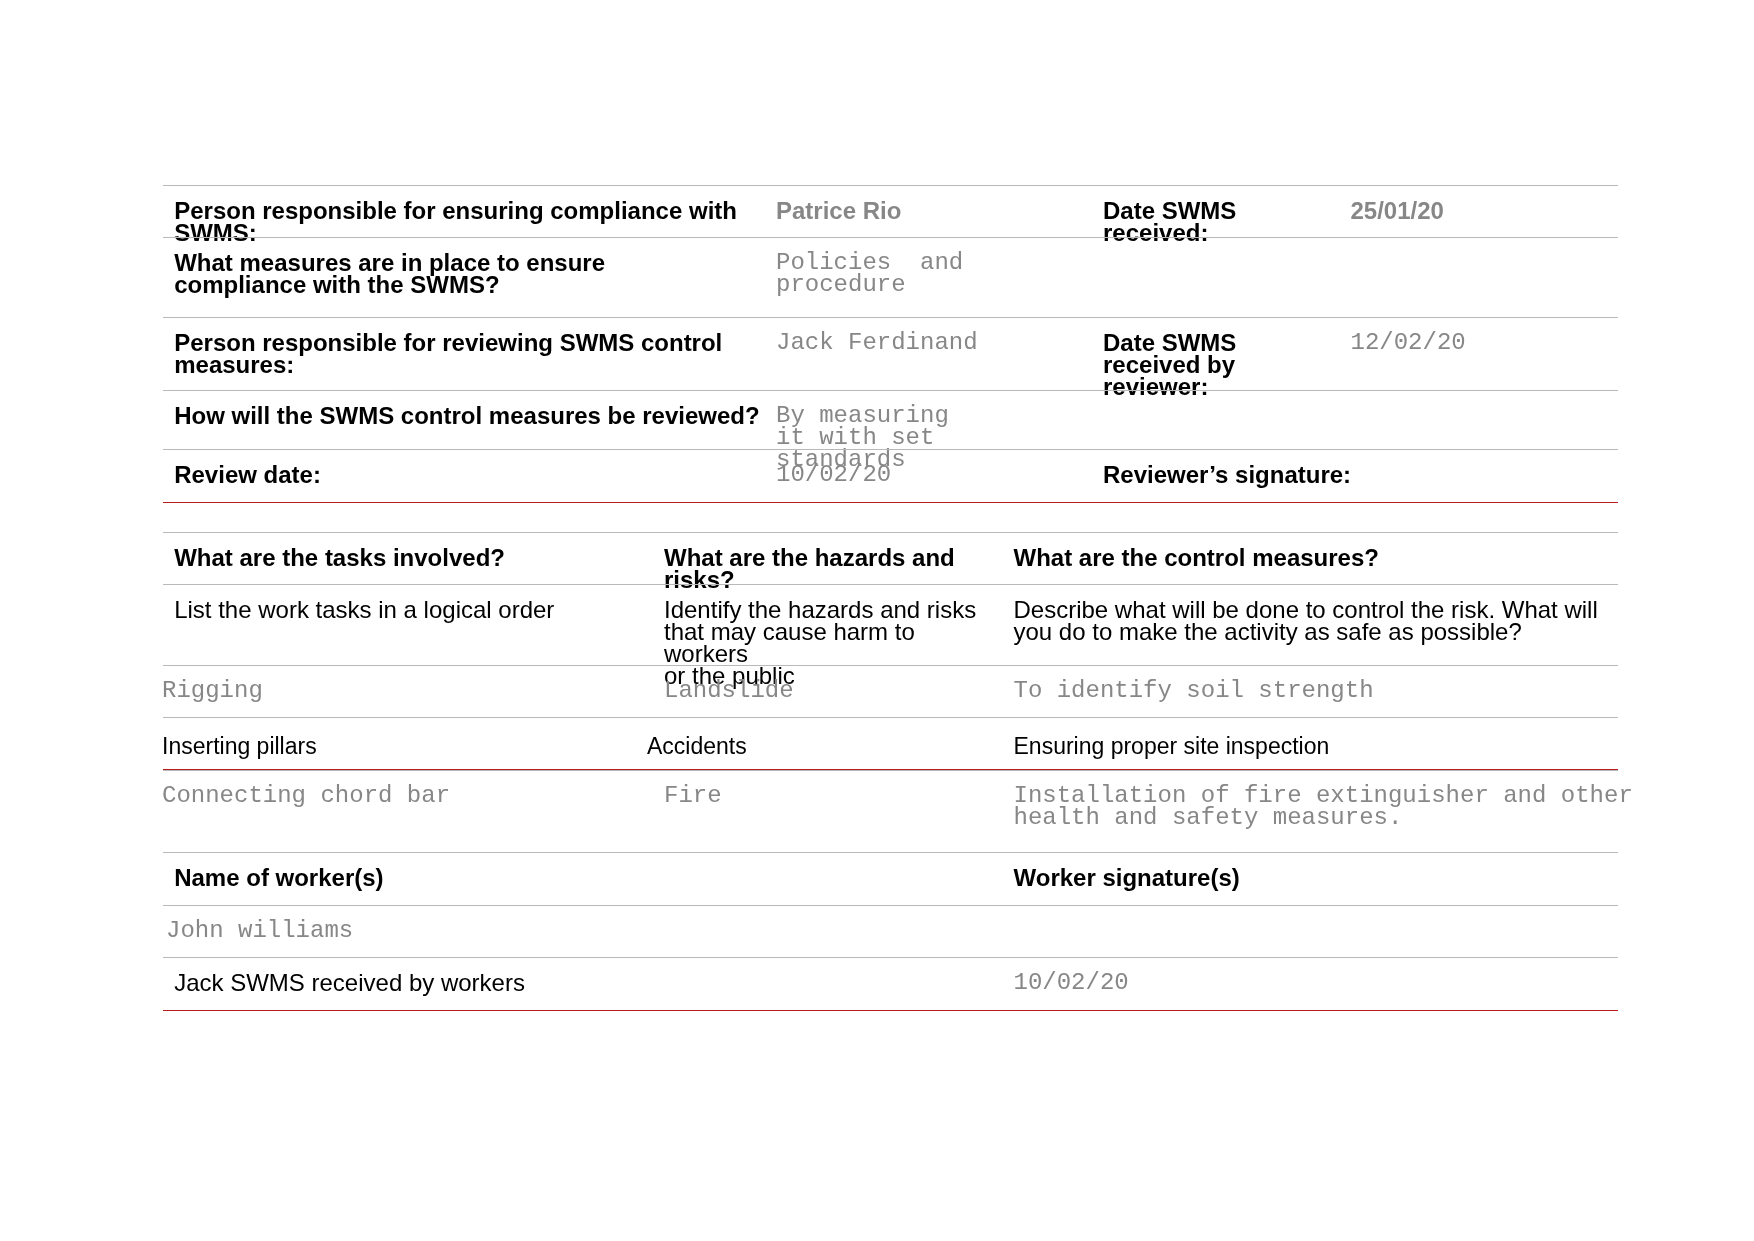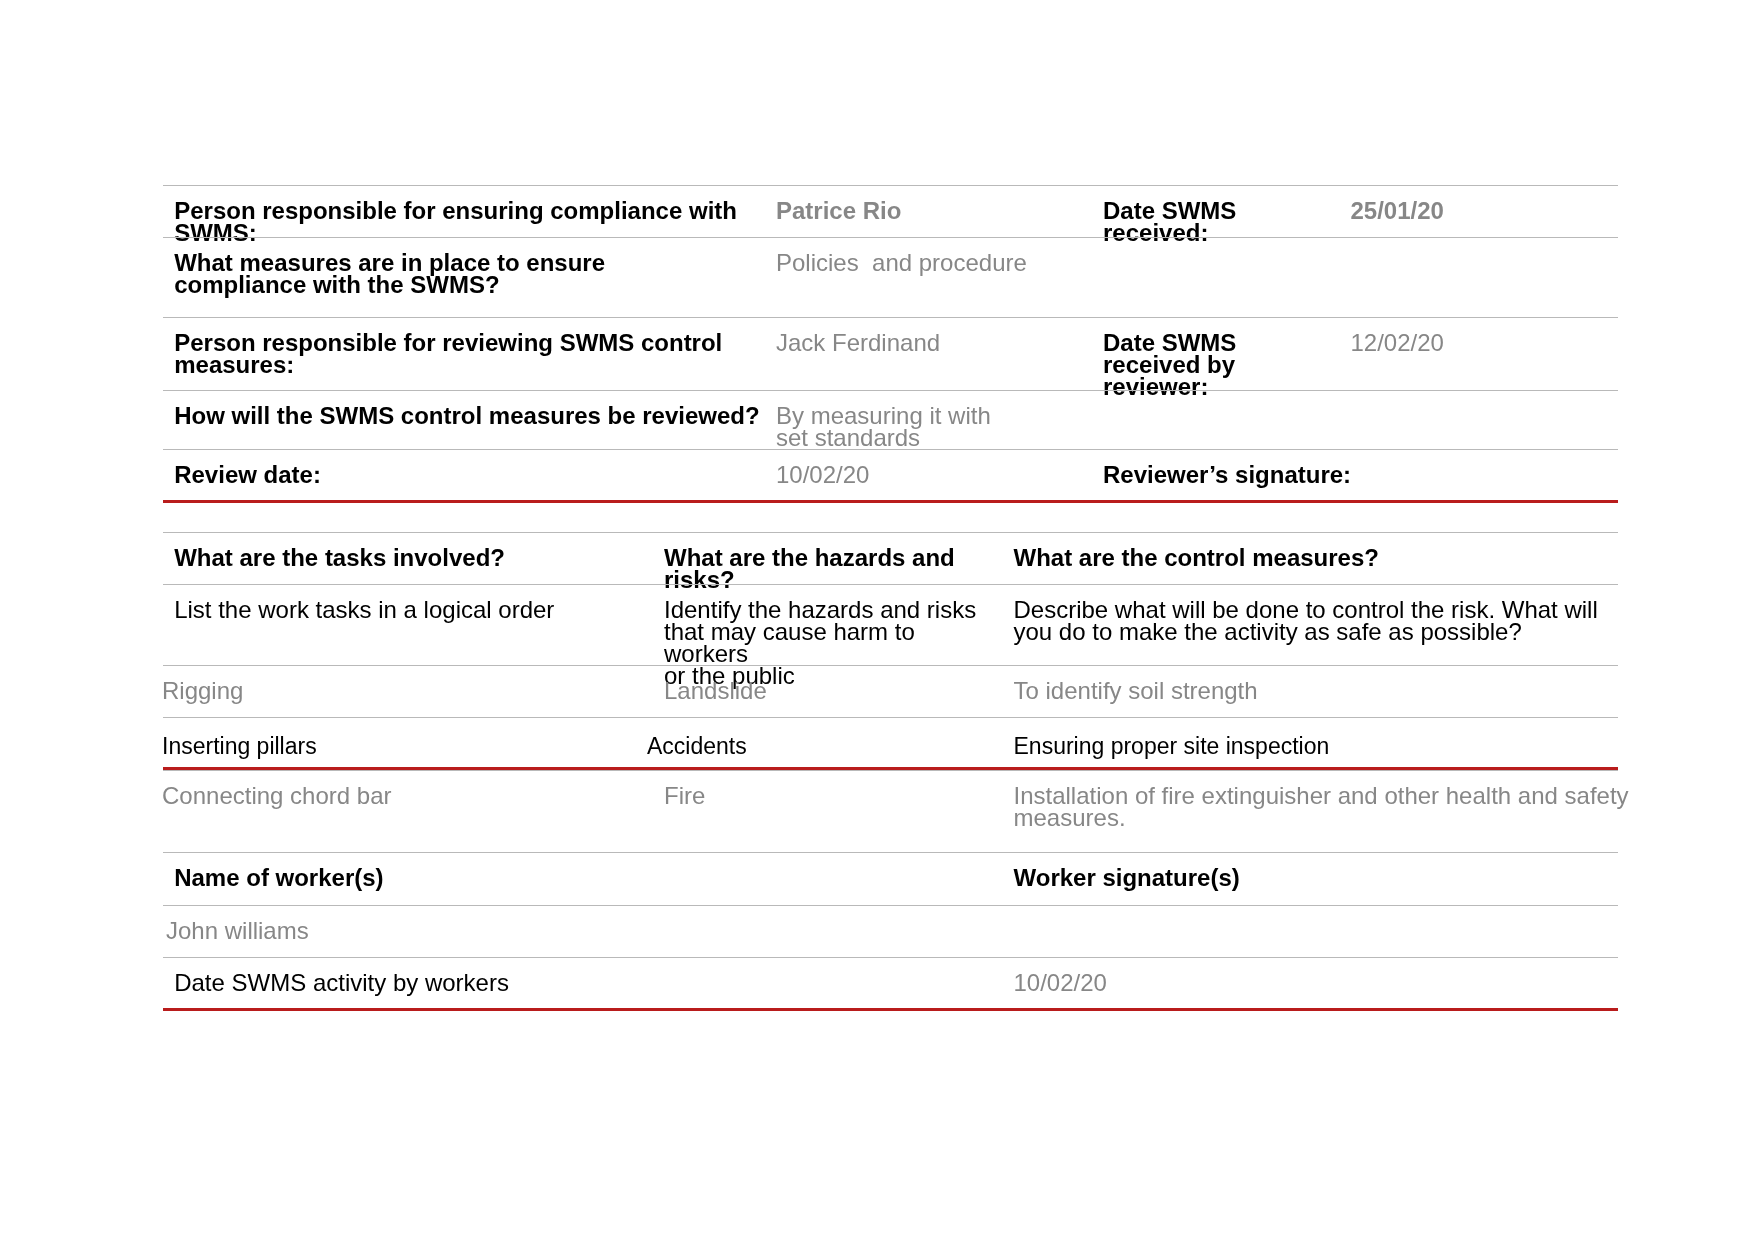--- a/index.html
+++ b/index.html
@@ -2,25 +2,25 @@
 <html><head>
 <meta charset="utf-8">
 <title>SWMS Form</title>
 <style>
   html,body{margin:0;padding:0;background:#ffffff;}
   body{width:1754px;height:1241px;font-family:"Liberation Sans",sans-serif;-webkit-font-smoothing:antialiased;}
   .page{position:relative;width:1754px;height:1241px;background:#ffffff;overflow:hidden;}
 
   .block{position:absolute;left:163px;width:1455px;}
   .row{position:relative;border-top:1px solid #b9b9b9;box-sizing:border-box;}
-  .row.last{border-bottom:3px solid #b91c1c;}
+  .row.last{border-bottom:1px solid #b91c1c;}
 
   .cell{position:absolute;font-size:24px;line-height:22px;}
   .lbl{font-weight:bold;color:#000000;}
-  .val{color:#878787;font-weight:normal;}
+  .val{color:#878787;font-weight:normal;font-family:Liberation Mono, monospace;}
   .valb{color:#878787;font-weight:bold;}
   .plain{color:#000000;font-weight:normal;}
   .big{color:#000000;font-weight:normal;font-size:23px;line-height:26.5px;}
   .pre{white-space:pre-line;}
   .prew{white-space:pre-wrap;}
 </style>
 </head>
 <body>
 
 <div class="page">
@@ -100,18 +100,18 @@
       <div class="cell lbl" style="left:850.5px;top:14.3px;width:400px;">Worker signature(s)</div>
     </div>
 
     <div class="row" style="height:52px;">
       <div class="cell val" style="left:3px;top:14.3px;width:620px;">John williams</div>
       <div class="cell val" style="left:850.5px;top:14.3px;width:400px;"></div>
     </div>
 
 
     <div class="row last" style="height:54px;">
-      <div class="cell plain" style="left:11.2px;top:14.3px;width:620px;">Date SWMS activity by workers</div>
+      <div class="cell plain" style="left:11.2px;top:14.3px;width:620px;">Jack SWMS received by workers</div>
       <div class="cell val" style="left:850.5px;top:14.3px;width:400px;">10/02/20</div>
     </div>
   </div>
 
 </div>
 
 </body></html>

